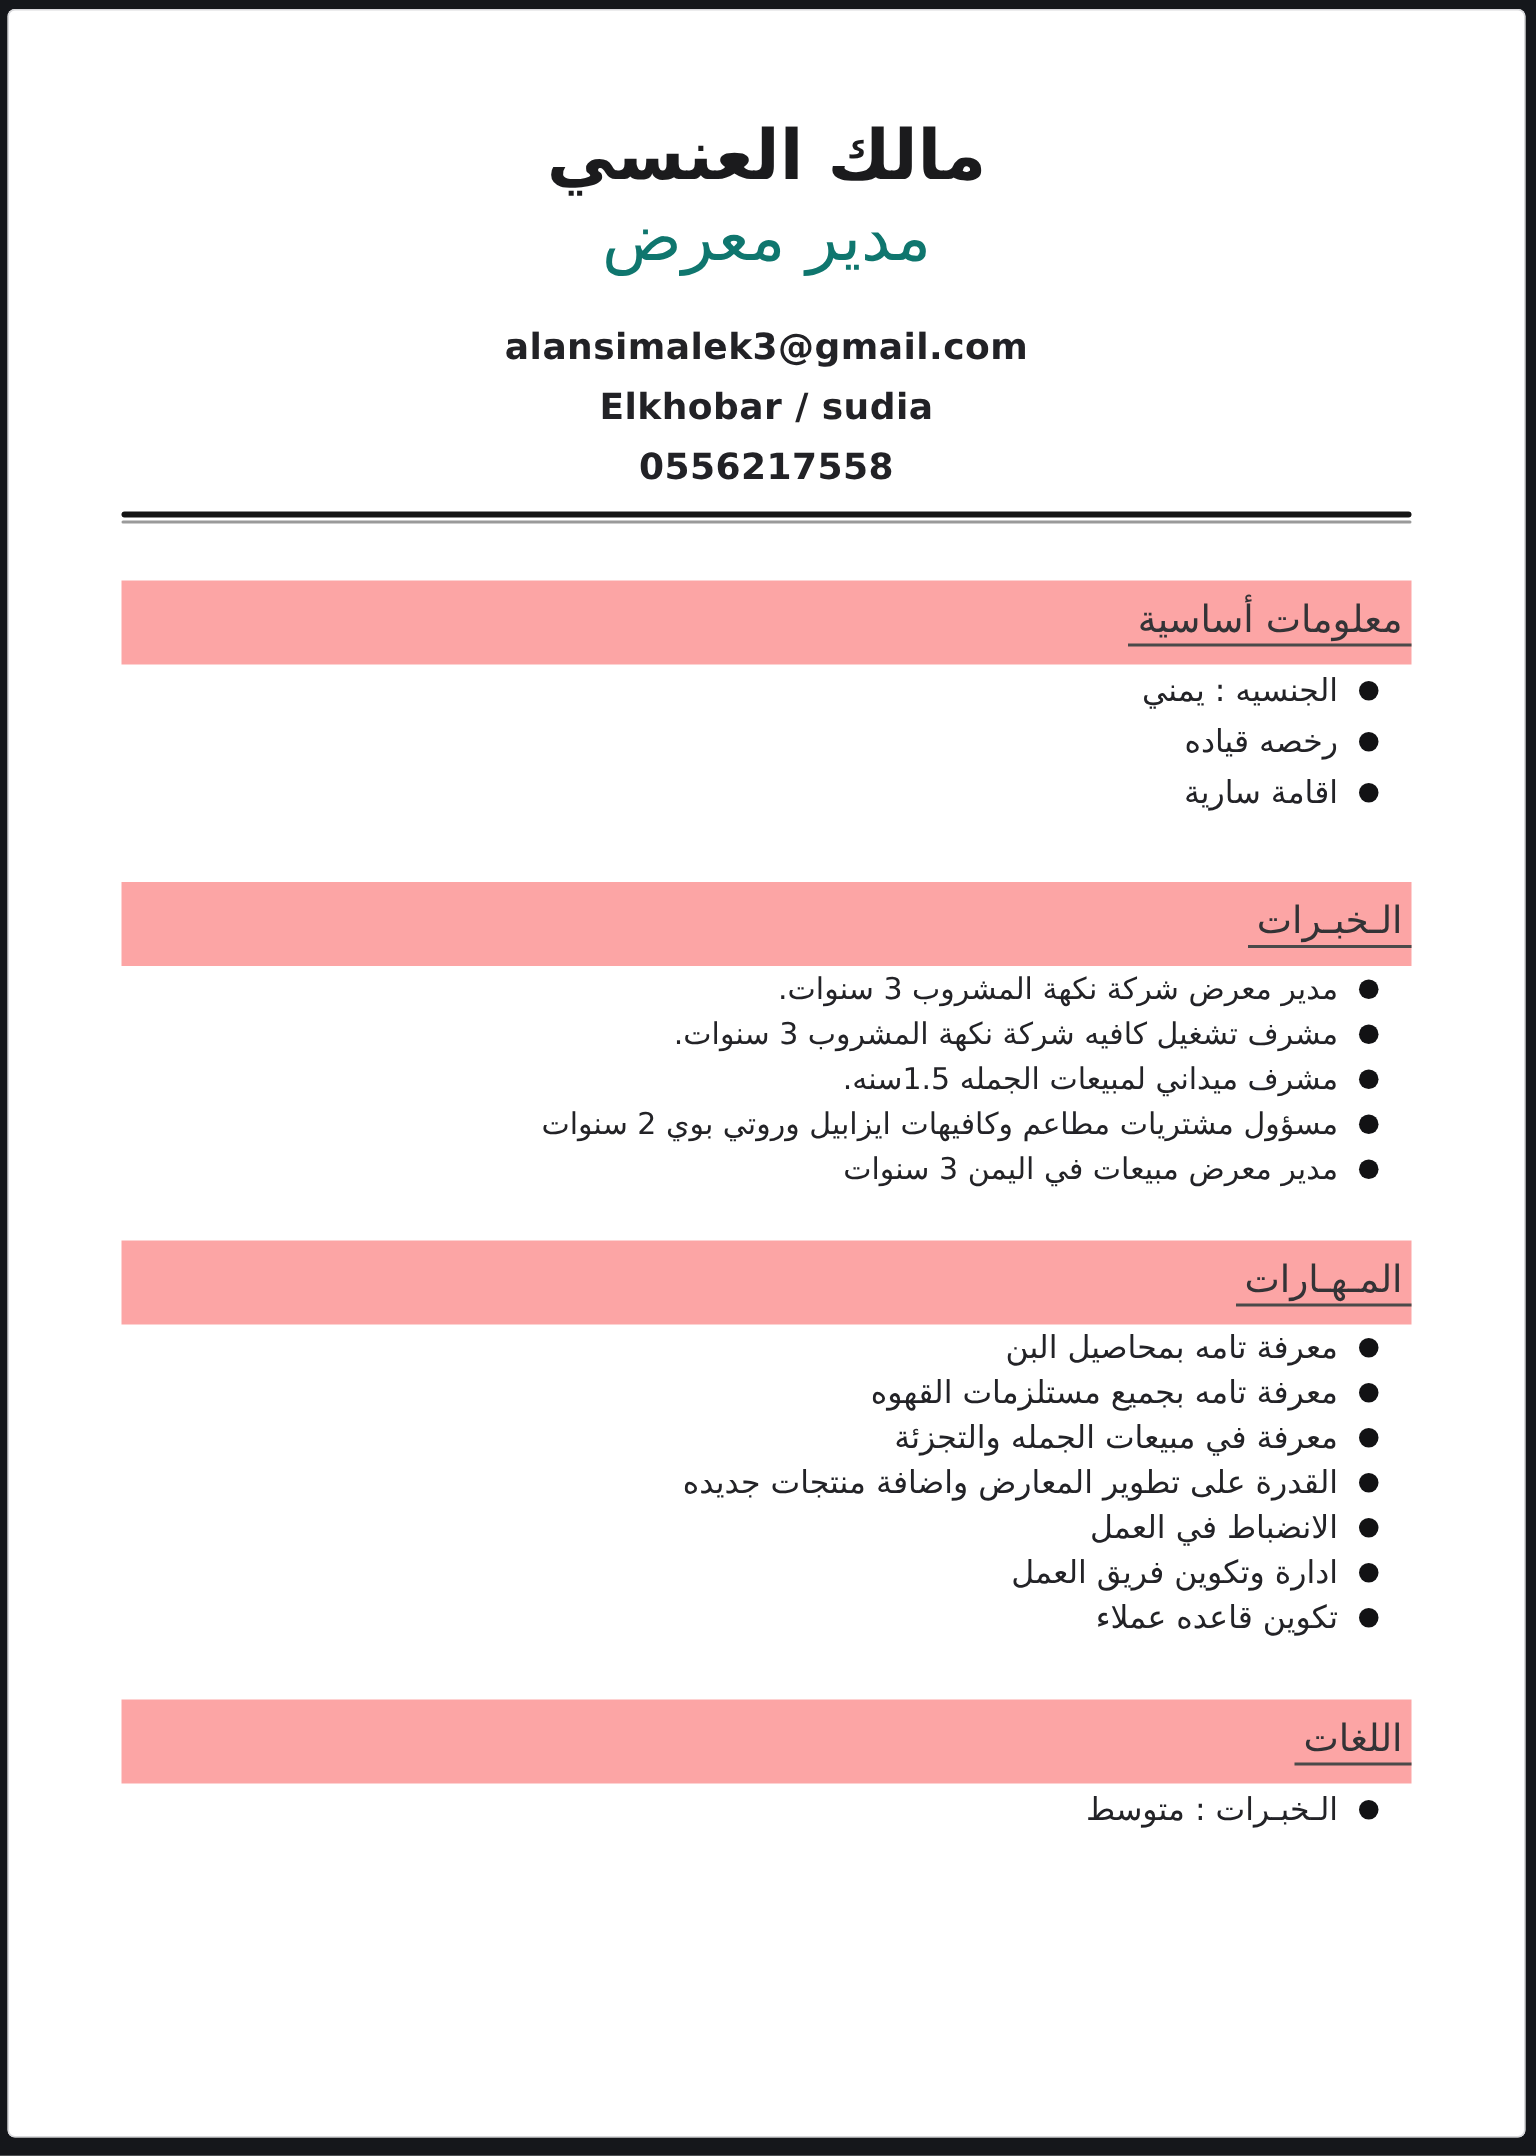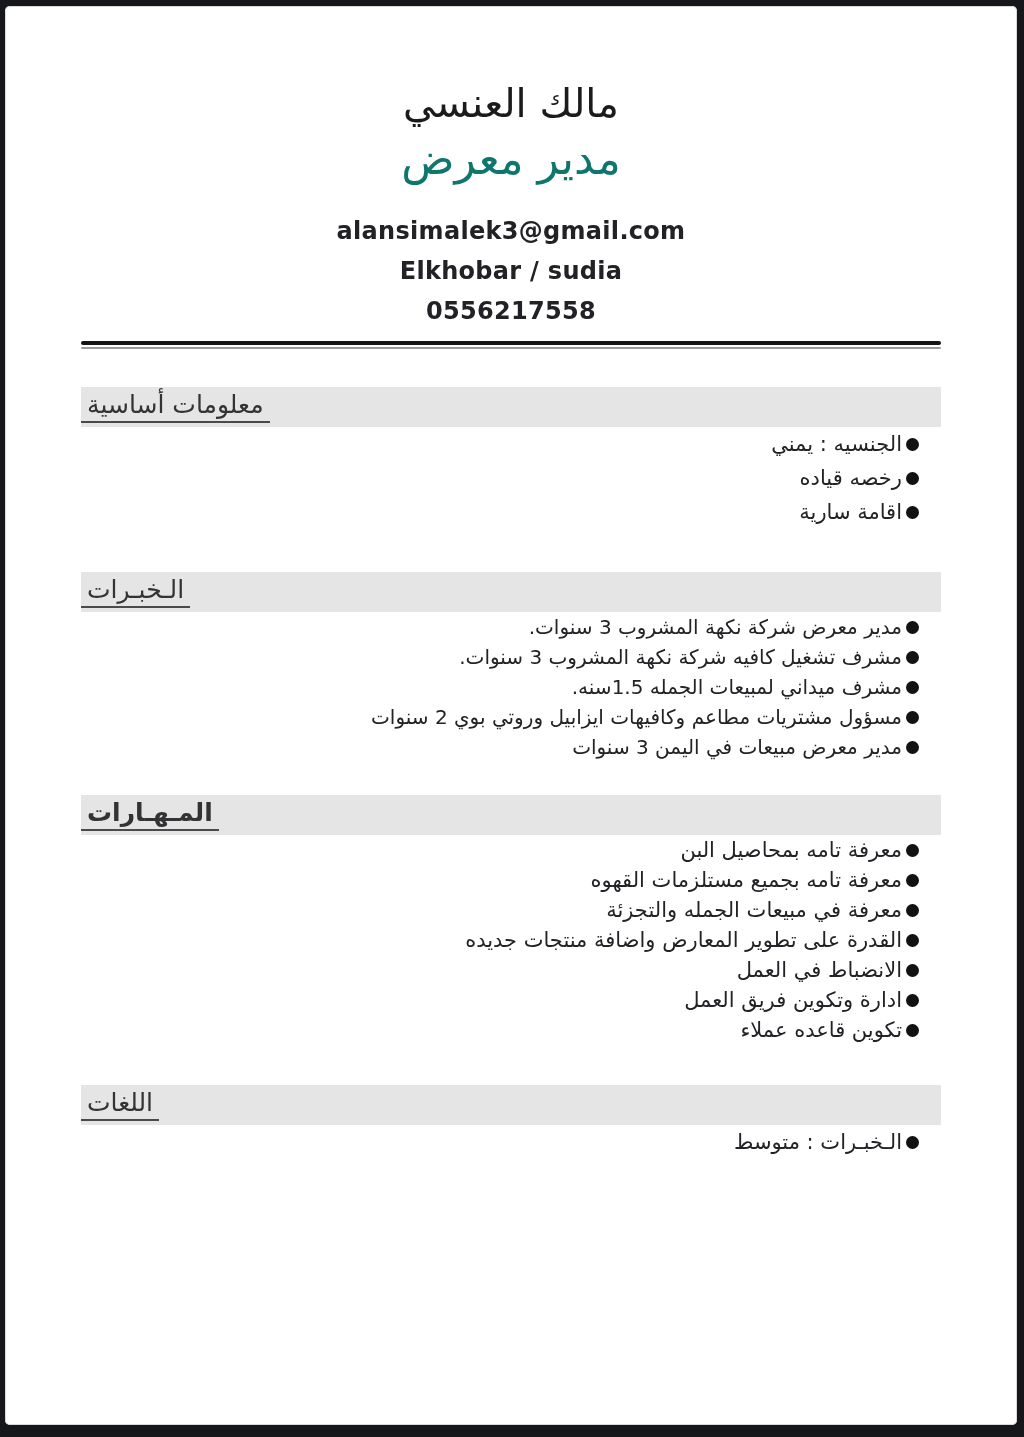--- a/index.html
+++ b/index.html
@@ -27,22 +27,22 @@
     color: #1d1d1f;
   }
 
   
   .header {
     padding-top: 70px;
     text-align: center;
     direction: rtl;
   }
   .name {
-    font-size: 40px;
-    font-weight: normal;
+    font-size: 46px;
+    font-weight: bold;
     line-height: 55px;
     color: #1b1b1d;
     letter-spacing: 0.5px;
   }
   .role {
     font-size: 44px;
     font-weight: normal;
     line-height: 55px;
     color: #0f766e;
   }
@@ -58,55 +58,55 @@
     letter-spacing: 0.3px;
   }
 
   
   .divider { margin-top: 10px; }
   .divider .thick { height: 4px; background: #141414; border-radius: 2px; }
   .divider .thin  { height: 2px; background: #9a9a9a; margin-top: 2px; border-radius: 1px; }
 
   
   .section-bar {
-    height: 40px;
-    background: #e5e5e5;
+    height: 56px;
+    background: #fca5a5;
     display: flex;
     align-items: center;
-    justify-content: flex-end;
+    justify-content: flex-start;
     direction: rtl;
   }
   .section-title {
     font-size: 25px;
     color: #333336;
     border-bottom: 2px solid #4a4a4a;
     padding: 0 6px 3px 6px;
     line-height: 1.1;
     white-space: nowrap;
   }
   .bar-1 { margin-top: 38px; }
   .bar-2 { margin-top: 43px; }
-  .bar-3 { margin-top: 33px; font-weight: bold; }
+  .bar-3 { margin-top: 33px; }
   .bar-4 { margin-top: 40px; }
 
   ul.items {
     list-style: none;
     margin: 0;
     padding: 0 22px;
     direction: rtl;
   }
   .items-1 { margin-top: 15px; }
   .items-2 { margin-top: 15px; text-align: right; }
   .items-3 { margin-top: 17px; }
   .items-4 { margin-top: 22px; }
 
   li.item {
     display: flex;
     align-items: center;
-    gap: 4px;
+    gap: 14px;
     direction: rtl;
   }
   .items-1 li.item, .items-4 li.item { height: 34px; }
   .items-2 li.item, .items-3 li.item { height: 30px; }
 
   .bullet {
     width: 13px;
     height: 13px;
     border-radius: 50%;
     background: #121214;

